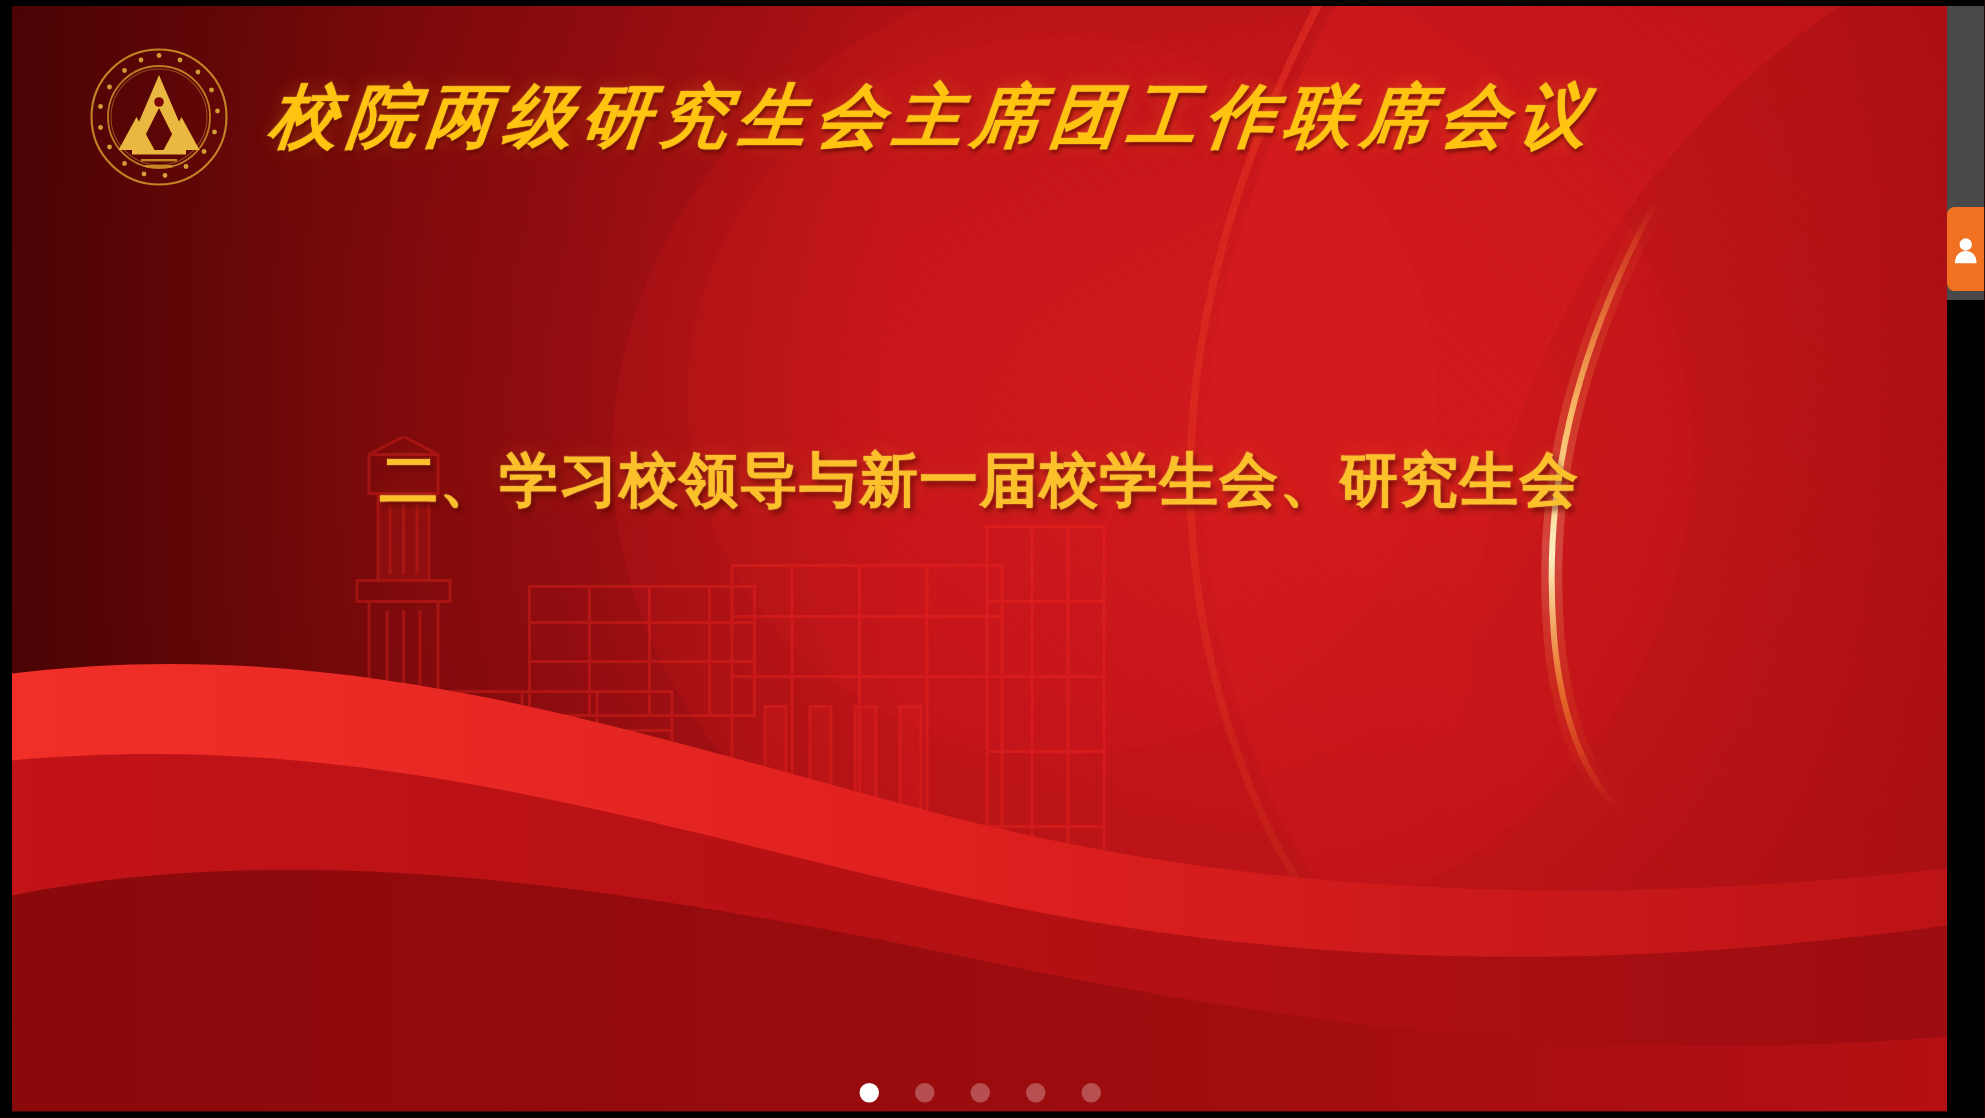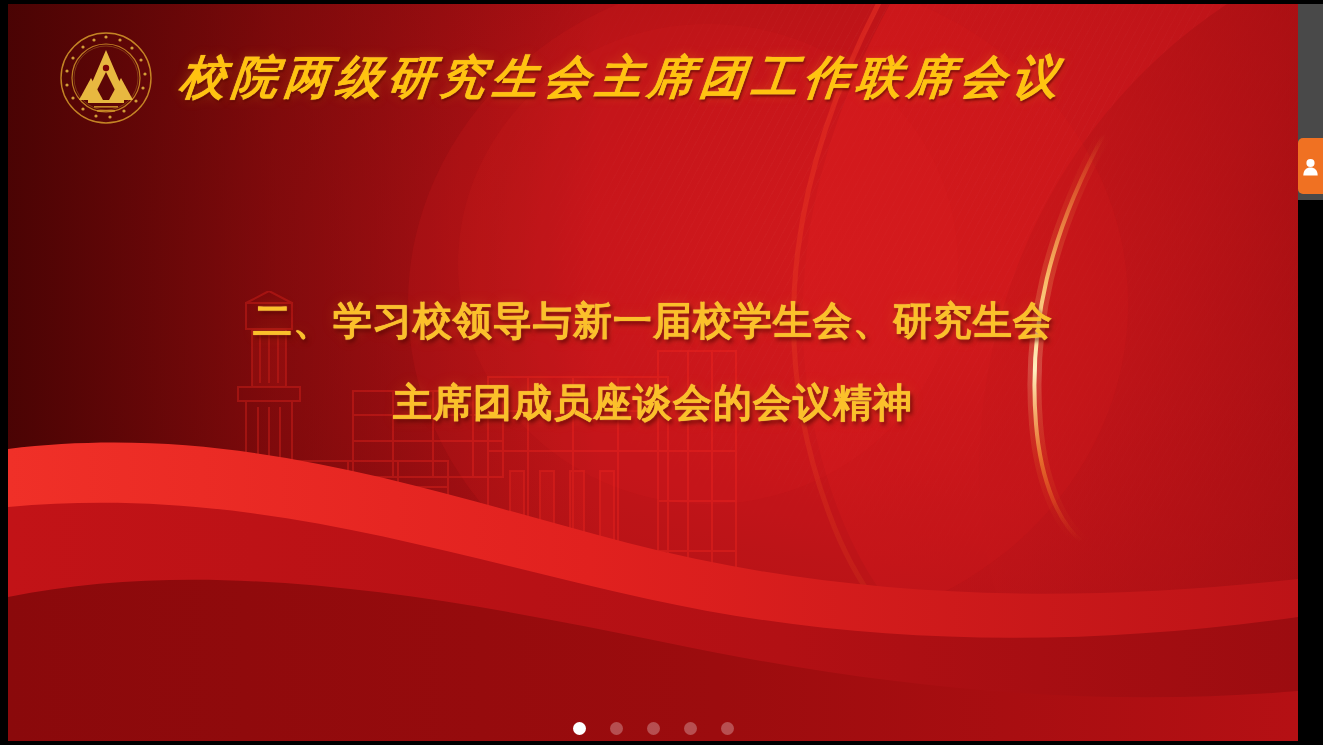--- a/index.html
+++ b/index.html
@@ -347,21 +347,20 @@
             <rect x="36" y="76" width="24" height="1.6"></rect>
             <rect x="39" y="80" width="18" height="1.6"></rect>
           </g>
         </svg>
       </div>
       <div id="slide-title">校院两级研究生会主席团工作联席会议</div>
     </div>
 
     <div id="body-text">
       <div class="body-line l1">二、学习校领导与新一届校学生会、研究生会</div>
-      <div class="body-line l2">主席团成员座谈会的会议精神</div>
     </div>
 
     <div id="pagination">
       <span class="dot active"></span>
       <span class="dot"></span>
       <span class="dot"></span>
       <span class="dot"></span>
       <span class="dot"></span>
     </div>
   </div>

